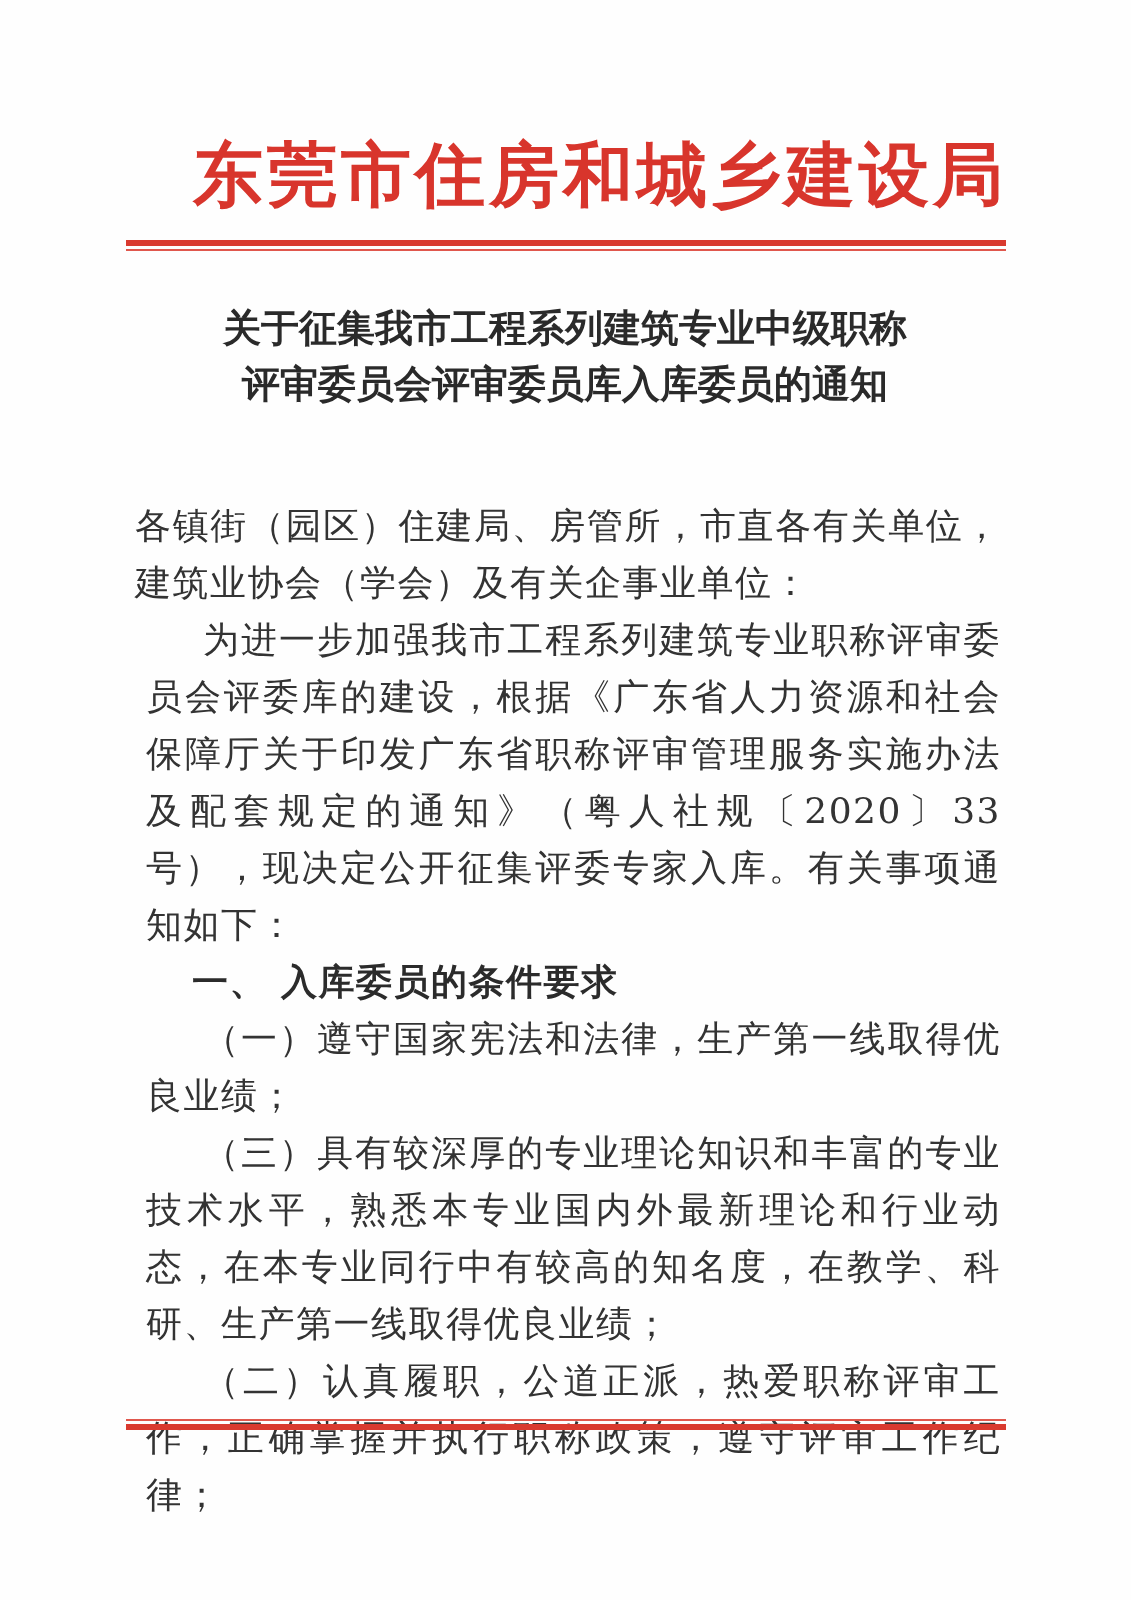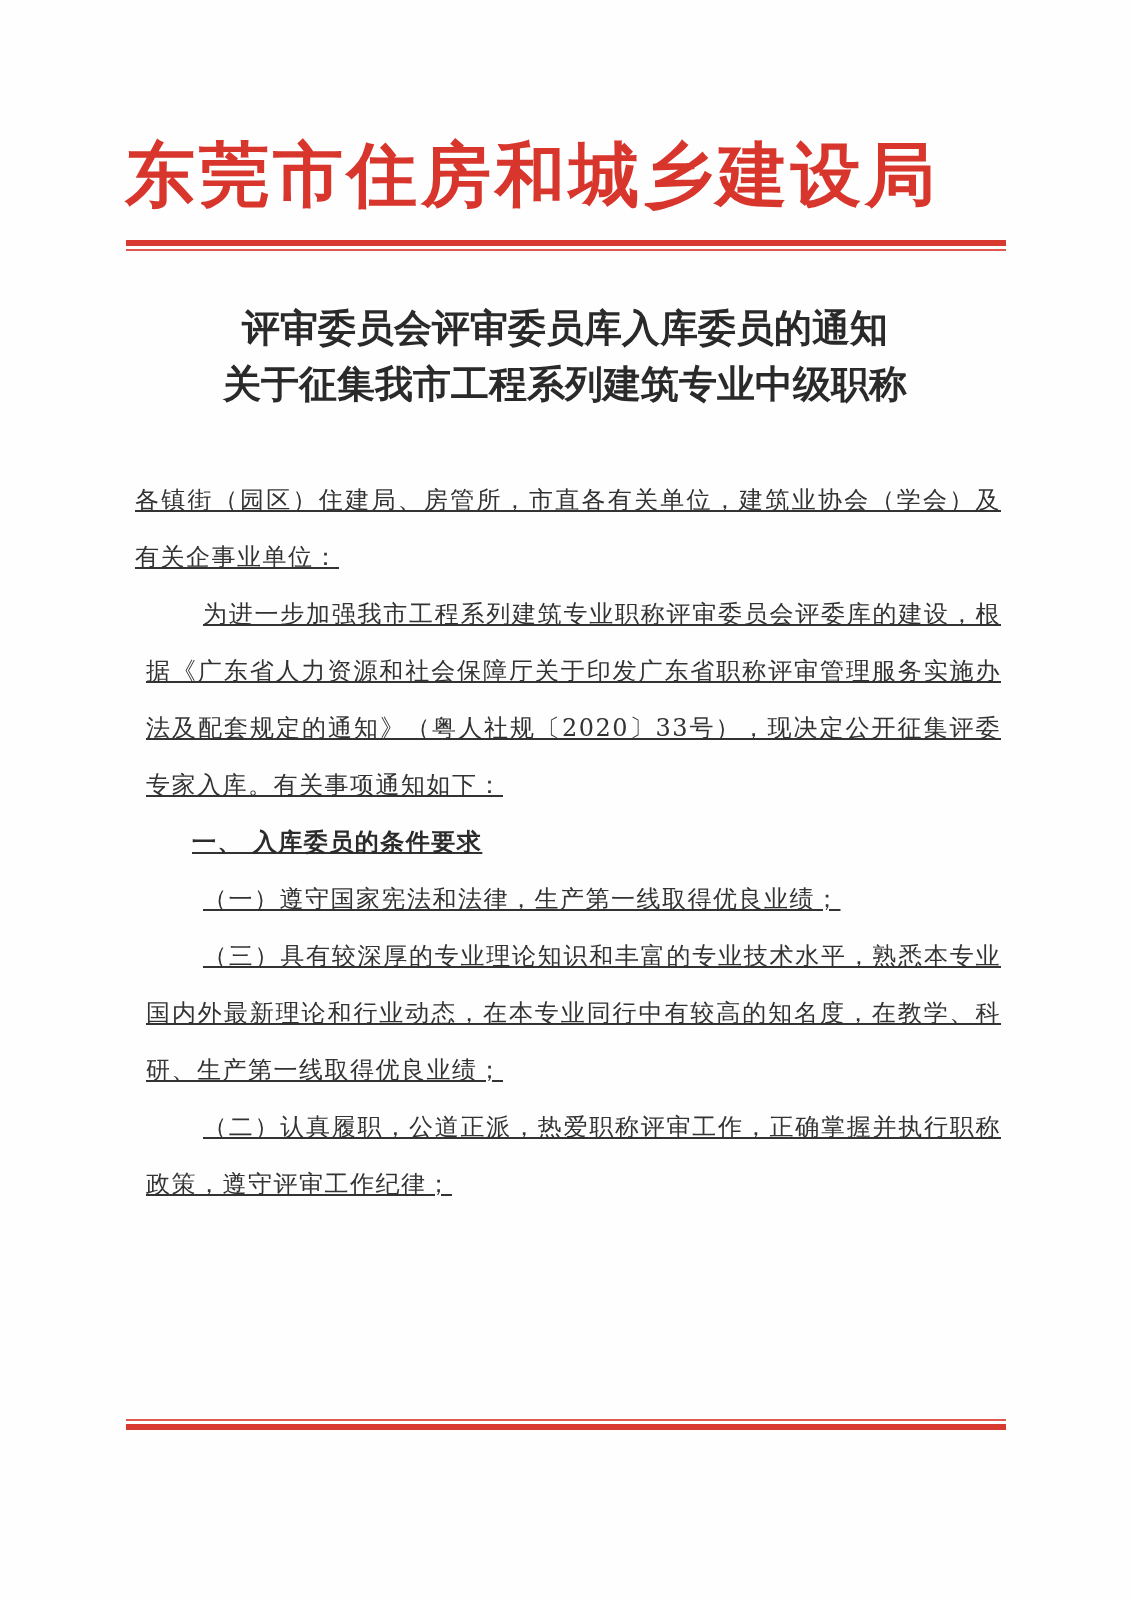--- a/index.html
+++ b/index.html
@@ -20,21 +20,21 @@
     left: 0; top: 0;
     width: 1131px;
     height: 1600px;
     background: #fefefe;
   }
   .letterhead {
     position: absolute;
     left: 125px;
     top: 130px;
     width: 882px;
-    text-align: left;
+    text-align: right;
     font-family: "DejaVu Sans", "Liberation Sans", sans-serif;
     font-weight: bold;
     font-size: 70px;
     line-height: 90px;
     letter-spacing: 4px;
     color: #d8352c;
     white-space: nowrap;
   }
   .rule-top {
     position: absolute;
@@ -75,28 +75,27 @@
     font-family: "DejaVu Serif", "Liberation Serif", serif;
     font-weight: bold;
     font-size: 38px;
     line-height: 56px;
     color: #2a2a2a;
   }
   .doc-title div { white-space: nowrap; }
   .body-text {
     position: absolute;
     left: 135px;
-    top: 472px;
+    top: 497px;
     width: 866px;
-    font-size: 24px;
+    font-size: 36px;
     line-height: 57px;
     letter-spacing: 1.5px;
     color: #333333;
     text-align: justify;
-    text-decoration: underline;
   }
   .body-text p {
     margin: 0;
   }
   .body-text .indent {
     text-indent: 57px;
     margin-left: 11px;
   }
   .body-text .heading {
     font-family: "DejaVu Sans", "Liberation Sans", sans-serif;
@@ -112,22 +111,22 @@
 
   <div class="letterhead">东莞市住房和城乡建设局</div>
 
   <div class="rule-top">
     <div class="thick"></div>
     <div class="gap"></div>
     <div class="thin"></div>
   </div>
 
   <div class="doc-title">
+    <div>关于征集我市工程系列建筑专业中级职称</div>
     <div>评审委员会评审委员库入库委员的通知</div>
-    <div>关于征集我市工程系列建筑专业中级职称</div>
   </div>
 
   <div class="body-text">
     <p>各镇街（园区）住建局、房管所，市直各有关单位，建筑业协会（学会）及有关企事业单位：</p>
     <p class="indent">为进一步加强我市工程系列建筑专业职称评审委员会评委库的建设，根据《广东省人力资源和社会保障厅关于印发广东省职称评审管理服务实施办法及配套规定的通知》（粤人社规〔2020〕33号），现决定公开征集评委专家入库。有关事项通知如下：</p>
     <p class="heading">一、 入库委员的条件要求</p>
     <p class="indent">（一）遵守国家宪法和法律，生产第一线取得优良业绩；</p>
     <p class="indent">（三）具有较深厚的专业理论知识和丰富的专业技术水平，熟悉本专业国内外最新理论和行业动态，在本专业同行中有较高的知名度，在教学、科研、生产第一线取得优良业绩；</p>
     <p class="indent">（二）认真履职，公道正派，热爱职称评审工作，正确掌握并执行职称政策，遵守评审工作纪律；</p>
   </div>

